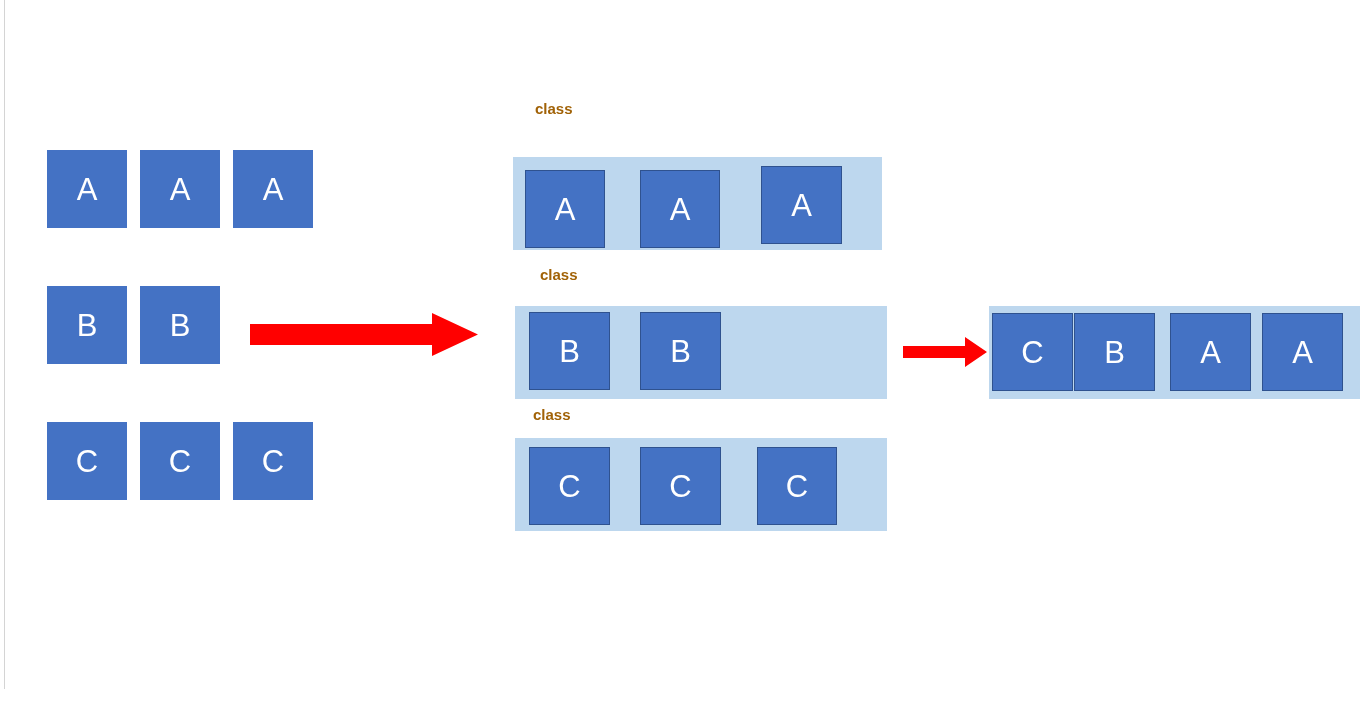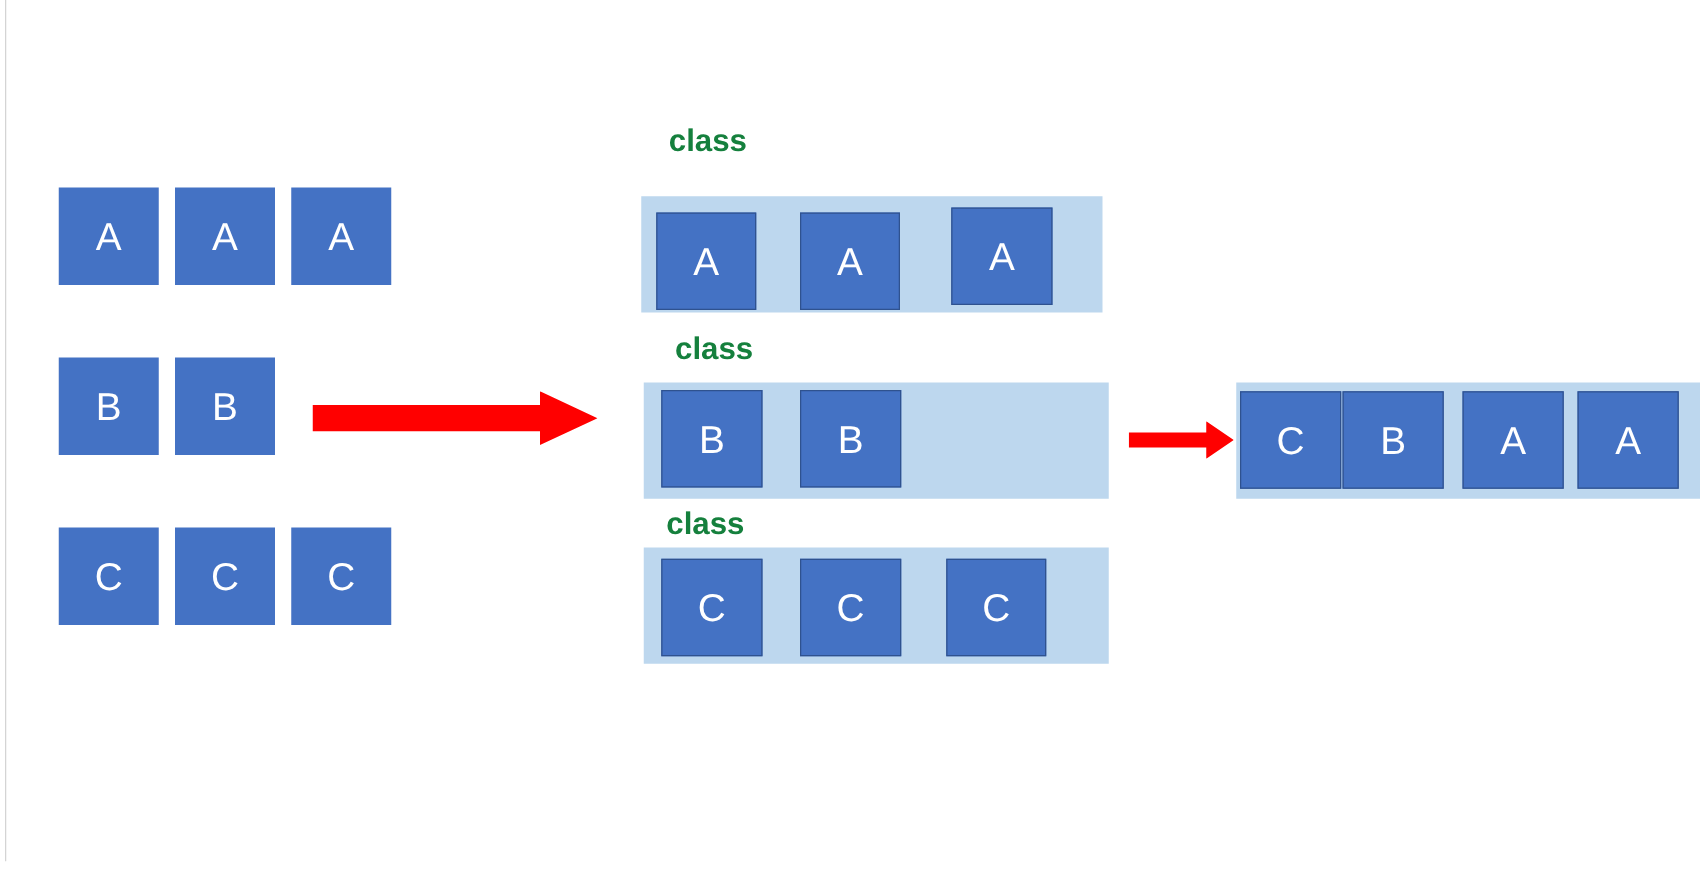--- a/index.html
+++ b/index.html
@@ -48,22 +48,22 @@
   
   .bucket {
     position: absolute;
     box-sizing: border-box;
     background: #bdd7ee;
   }
 
   
   .caption {
     position: absolute;
-    color: #15803d;
-    font-size: 25px;
+    color: #a16207;
+    font-size: 15px;
     font-weight: bold;
     line-height: 1;
     white-space: nowrap;
     font-family: "Liberation Sans", sans-serif;
   }
 
   
   .arrow {
     position: absolute;
   }

